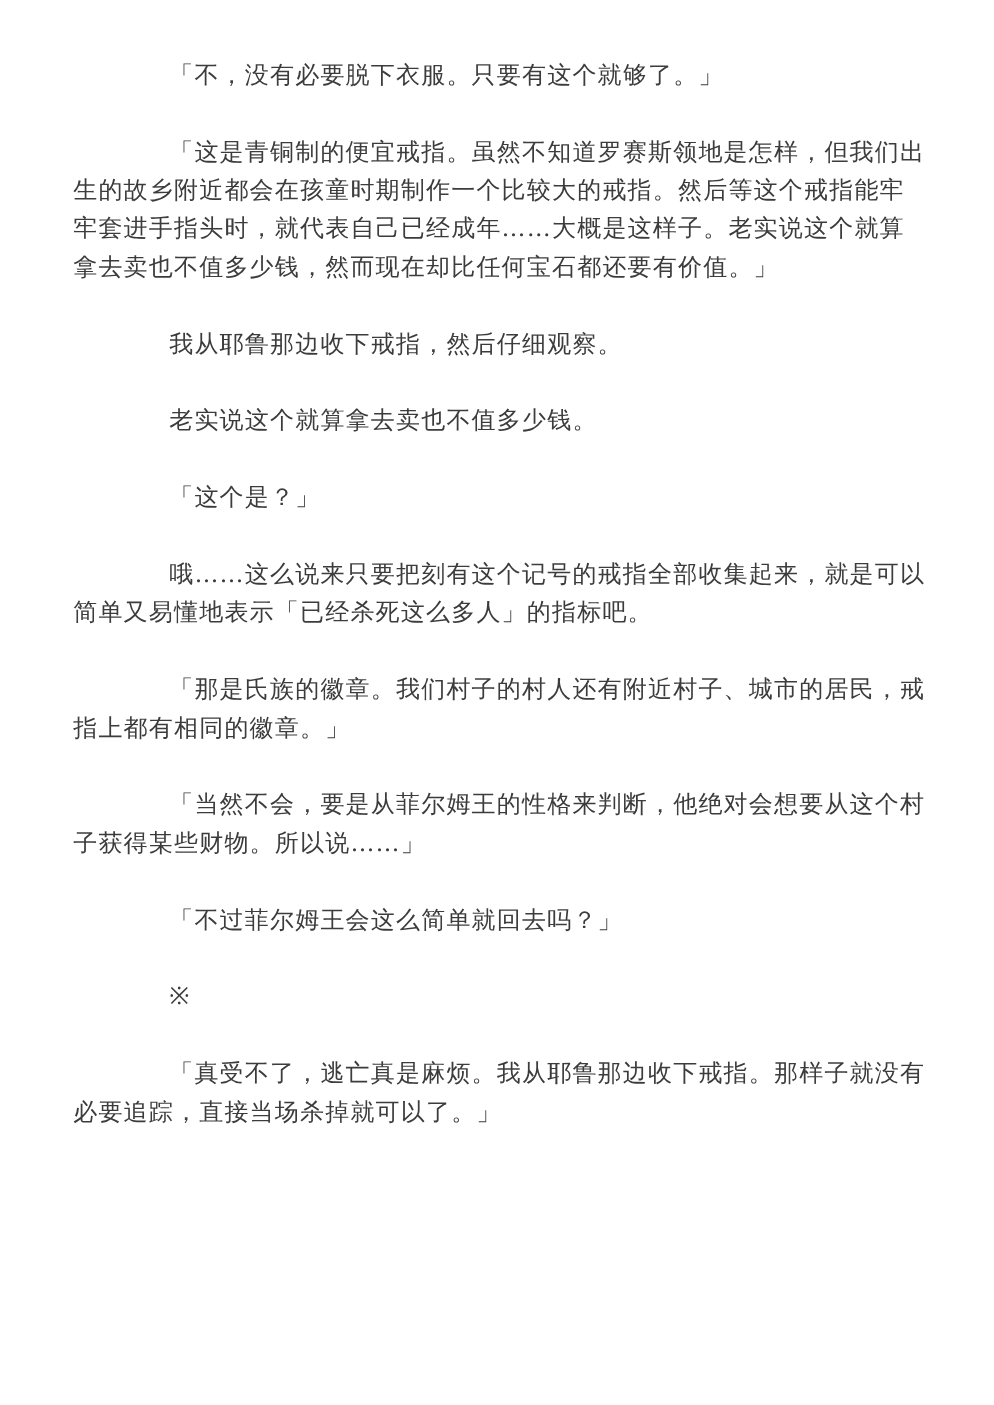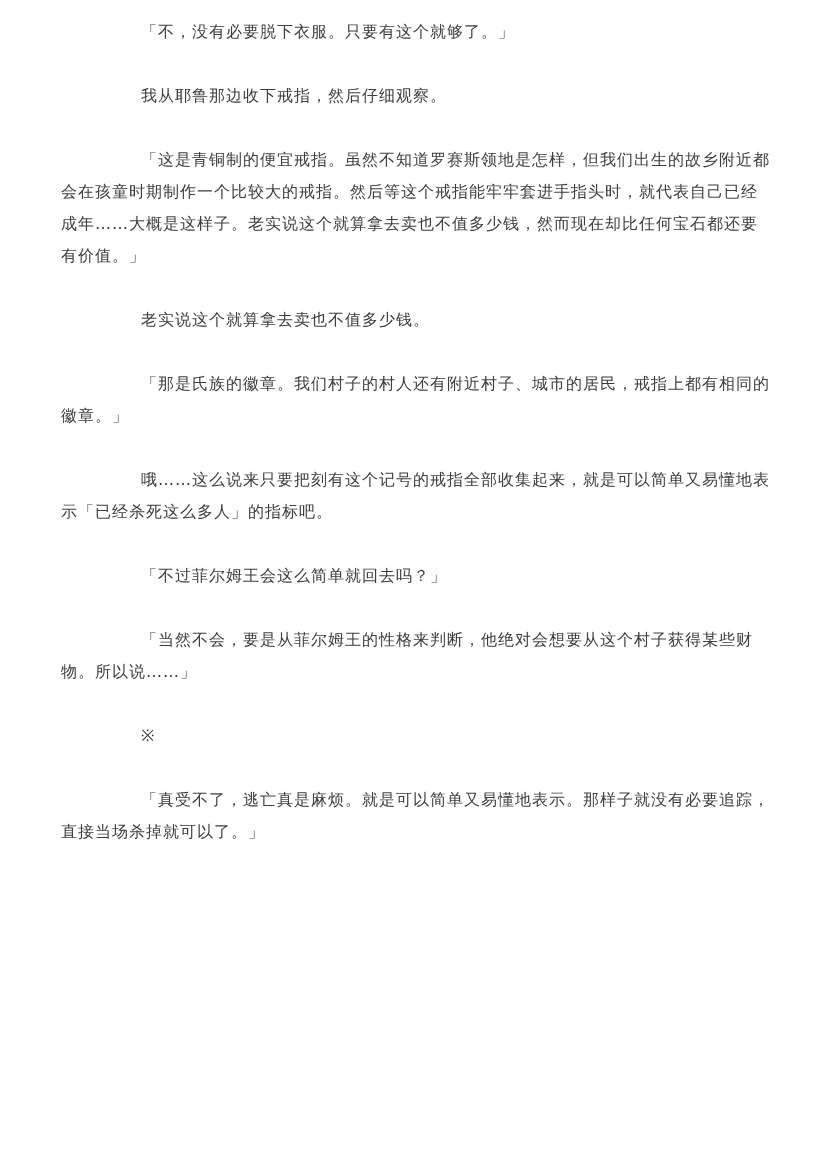--- a/index.html
+++ b/index.html
@@ -11,23 +11,23 @@
     position: relative;
     width: 828px;
     height: 1171px;
     margin: 0 auto;
     background: #ffffff;
     overflow: hidden;
     box-sizing: border-box;
   }
   .content {
     box-sizing: border-box;
-    padding: 16px 57px 0 61px;
+    padding: 46px 57px 0 61px;
     font-family: "DejaVu Serif", "Liberation Serif", serif;
-    font-size: 16px;
+    font-size: 20px;
     line-height: 32px;
     letter-spacing: 1px;
     color: #3c3c3c;
     text-align: left;
   }
   .content p {
     margin: 0 0 32px 0;
     text-indent: 80px;
     word-break: break-all;
     overflow-wrap: anywhere;
@@ -35,23 +35,24 @@
   .content p.divider {
     text-indent: 80px;
   }
 </style>
 </head>
 <body>
 
 <div class="page" style="background: rgb(255, 255, 255);">
   <div class="content" id="paragraphs-container" style="color: rgb(60, 60, 60);">
       <p>「不，没有必要脱下衣服。只要有这个就够了。」</p>
+      <p>「这是青铜制的便宜戒指。虽然不知道罗赛斯领地是怎样，但我们出生的故乡附近都会在孩童时期制作一个比较大的戒指。然后等这个戒指能牢牢套进手指头时，就代表自己已经成年……大概是这样子。老实说这个就算拿去卖也不值多少钱，然而现在却比任何宝石都还要有价值。」</p>
       <p>我从耶鲁那边收下戒指，然后仔细观察。</p>
-      <p>「这是青铜制的便宜戒指。虽然不知道罗赛斯领地是怎样，但我们出生的故乡附近都会在孩童时期制作一个比较大的戒指。然后等这个戒指能牢牢套进手指头时，就代表自己已经成年……大概是这样子。老实说这个就算拿去卖也不值多少钱，然而现在却比任何宝石都还要有价值。」</p>
       <p>老实说这个就算拿去卖也不值多少钱。</p>
+      <p>「这个是？」</p>
+      <p>哦……这么说来只要把刻有这个记号的戒指全部收集起来，就是可以简单又易懂地表示「已经杀死这么多人」的指标吧。</p>
       <p>「那是氏族的徽章。我们村子的村人还有附近村子、城市的居民，戒指上都有相同的徽章。」</p>
-      <p>哦……这么说来只要把刻有这个记号的戒指全部收集起来，就是可以简单又易懂地表示「已经杀死这么多人」的指标吧。</p>
+      <p>「当然不会，要是从菲尔姆王的性格来判断，他绝对会想要从这个村子获得某些财物。所以说……」</p>
       <p>「不过菲尔姆王会这么简单就回去吗？」</p>
-      <p>「当然不会，要是从菲尔姆王的性格来判断，他绝对会想要从这个村子获得某些财物。所以说……」</p>
       <p class="divider">※</p>
-      <p>「真受不了，逃亡真是麻烦。就是可以简单又易懂地表示。那样子就没有必要追踪，直接当场杀掉就可以了。」</p>
+      <p>「真受不了，逃亡真是麻烦。我从耶鲁那边收下戒指。那样子就没有必要追踪，直接当场杀掉就可以了。」</p>
     </div>
 </div>
 
 </body></html>

